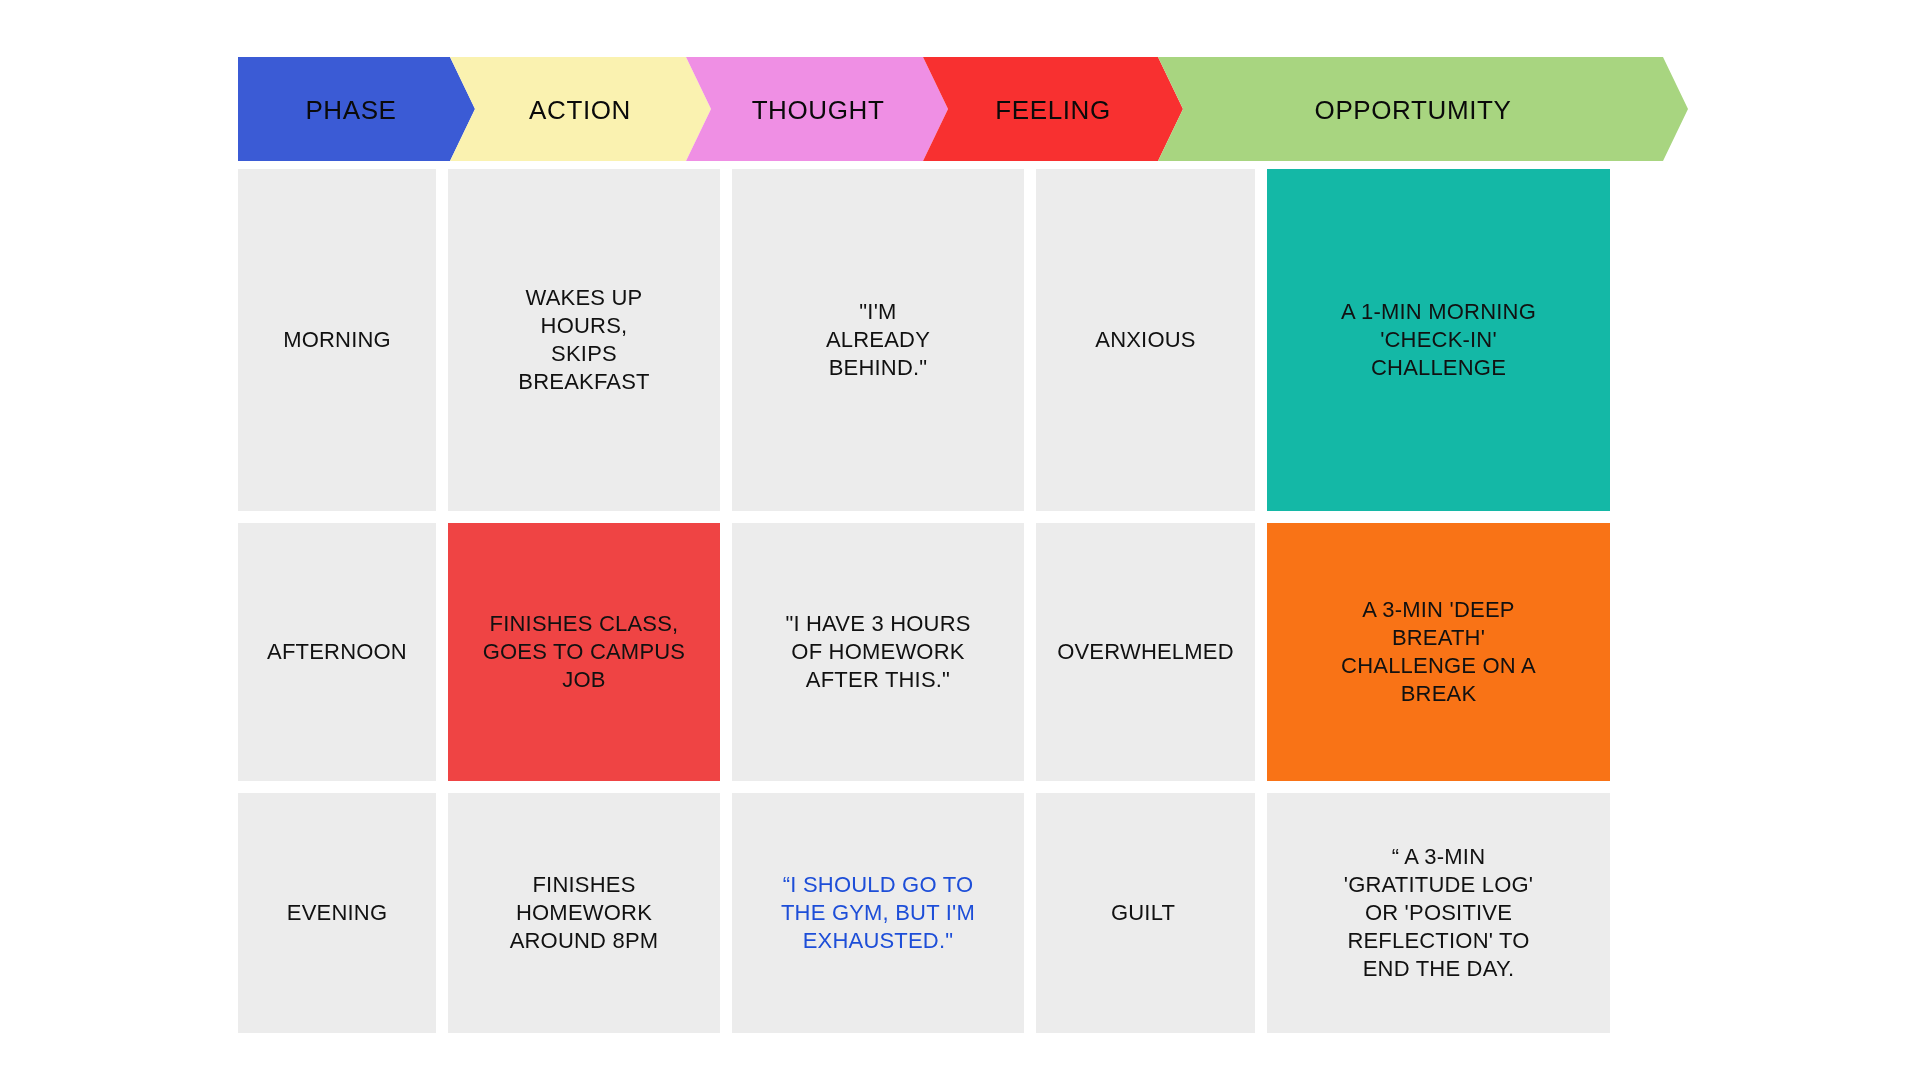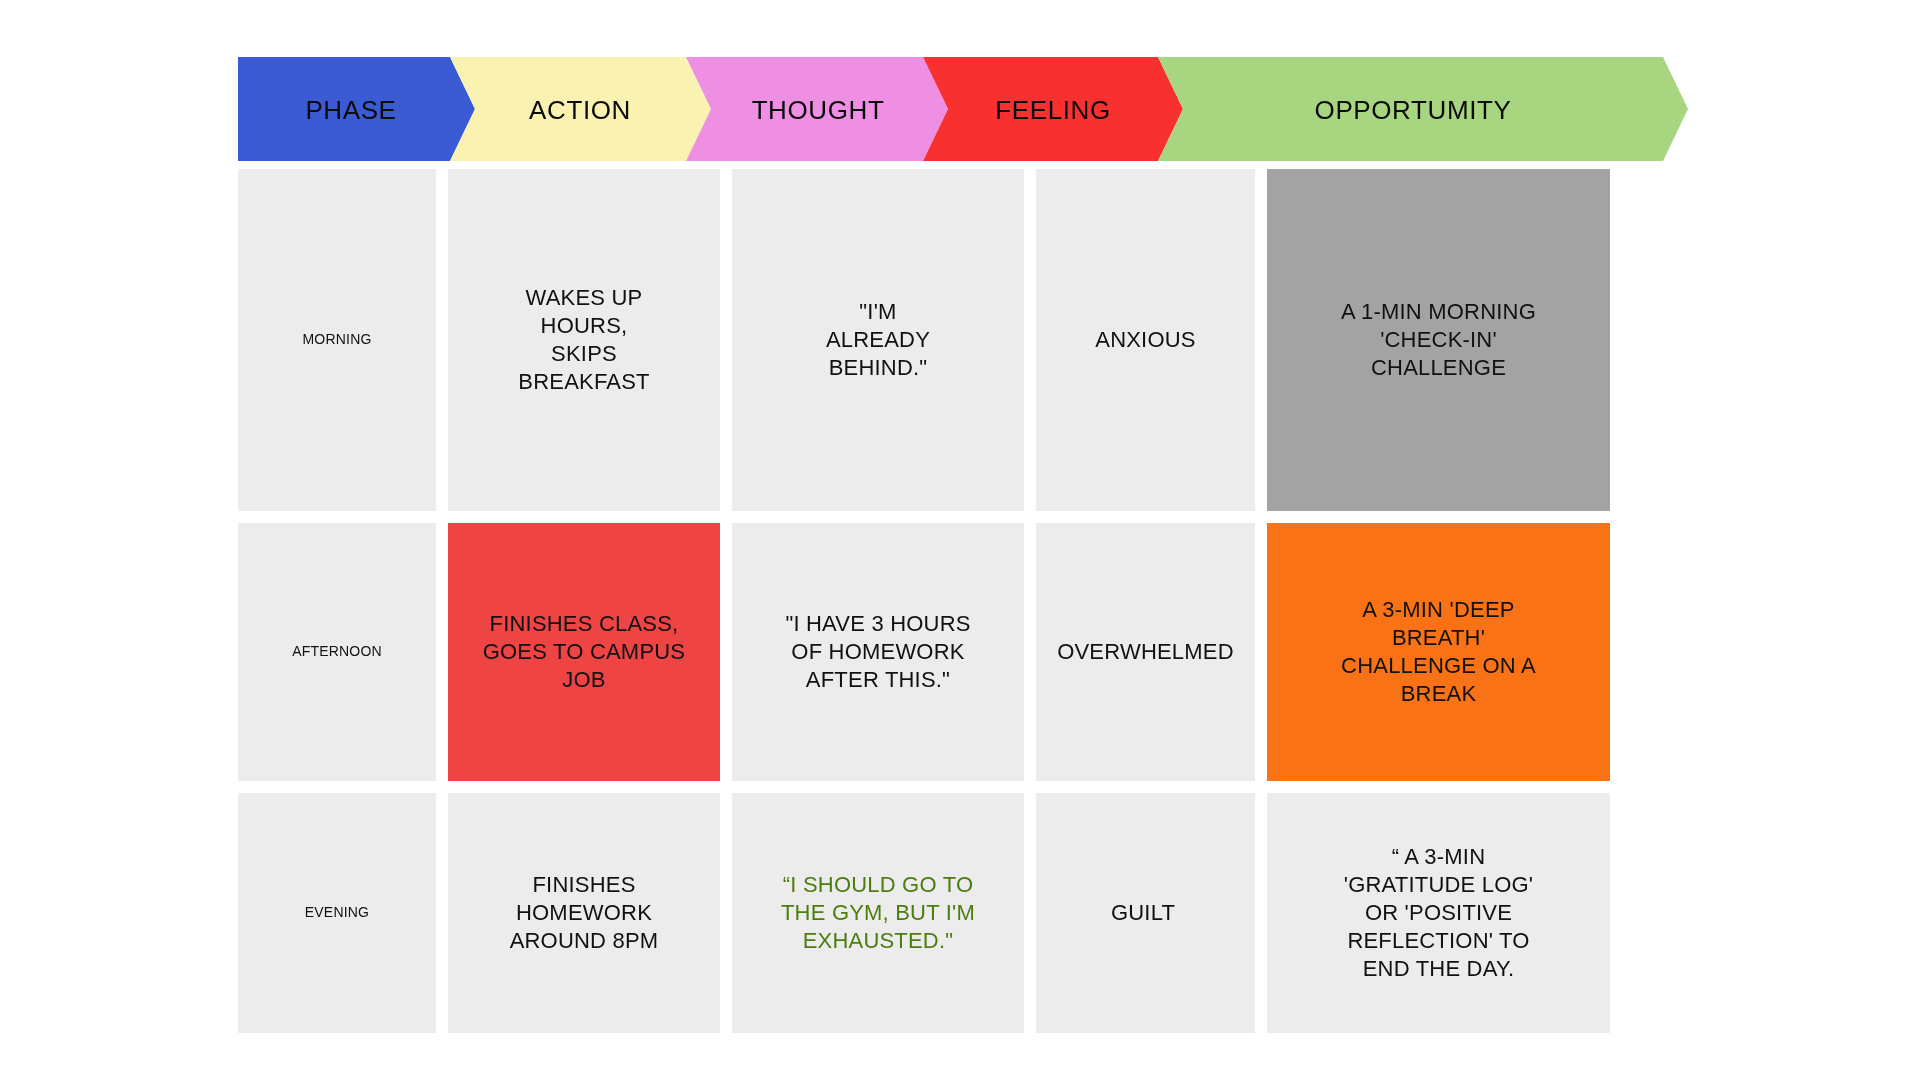--- a/index.html
+++ b/index.html
@@ -66,21 +66,21 @@
 
   
   .row-1 > .cell { height: 342px; }
   .row-2 > .cell { height: 258px; }
   .row-3 > .cell { height: 240px; }
 
   
   .row { display: contents; }
 
   
-  .cell.phase { font-size: 14px; }
+  .cell.phase { font-size: 22px; }
 </style>
 </head>
 <body style="background: rgb(255, 255, 255);">
 
 <div id="canvas">
 
   <div id="header-band">
     <svg width="1450" height="104" viewBox="0 0 1450 104" xmlns="http://www.w3.org/2000/svg">
 
       <g>
@@ -115,21 +115,21 @@
     <div class="row row-1">
       <div class="cell phase" style="background: rgb(236, 236, 236); color: rgb(17, 17, 17);">MORNING</div>
       <div class="cell" style="background: rgb(236, 236, 236); color: rgb(17, 17, 17);">WAKES UP
 HOURS,
 SKIPS
 BREAKFAST</div>
       <div class="cell" style="background: rgb(236, 236, 236); color: rgb(17, 17, 17);">"I'M
 ALREADY
 BEHIND."</div>
       <div class="cell" style="background: rgb(236, 236, 236); color: rgb(17, 17, 17);">ANXIOUS</div>
-      <div class="cell" style="background: #a3a3a3; color: rgb(17, 17, 17);">A 1-MIN MORNING
+      <div class="cell" style="background: #14b8a6; color: rgb(17, 17, 17);">A 1-MIN MORNING
 'CHECK-IN'
 CHALLENGE</div>
     </div>
 
     <div class="row row-2">
       <div class="cell phase" style="background: rgb(236, 236, 236); color: rgb(17, 17, 17);">AFTERNOON</div>
       <div class="cell" style="background: #ef4444; color: rgb(17, 17, 17);">FINISHES CLASS,
 GOES TO CAMPUS
 JOB</div>
       <div class="cell" style="background: rgb(236, 236, 236); color: rgb(17, 17, 17);">"I HAVE 3 HOURS
@@ -140,21 +140,21 @@
 BREATH'
 CHALLENGE ON A
 BREAK</div>
     </div>
 
     <div class="row row-3">
       <div class="cell phase" style="background: rgb(236, 236, 236); color: rgb(17, 17, 17);">EVENING</div>
       <div class="cell" style="background: rgb(236, 236, 236); color: rgb(17, 17, 17);">FINISHES
 HOMEWORK
 AROUND 8PM</div>
-      <div class="cell" style="background: rgb(236, 236, 236); color: #4d7c0f;">“I SHOULD GO TO
+      <div class="cell" style="background: rgb(236, 236, 236); color: #1d4ed8;">“I SHOULD GO TO
 THE GYM, BUT I'M
 EXHAUSTED."</div>
       <div class="cell" style="background: rgb(236, 236, 236); color: rgb(17, 17, 17); padding-left: 9px;">GUILT</div>
       <div class="cell" style="background: rgb(236, 236, 236); color: rgb(17, 17, 17);">“ A 3-MIN
 'GRATITUDE LOG'
 OR 'POSITIVE
 REFLECTION' TO
 END THE DAY.</div>
     </div>
 

